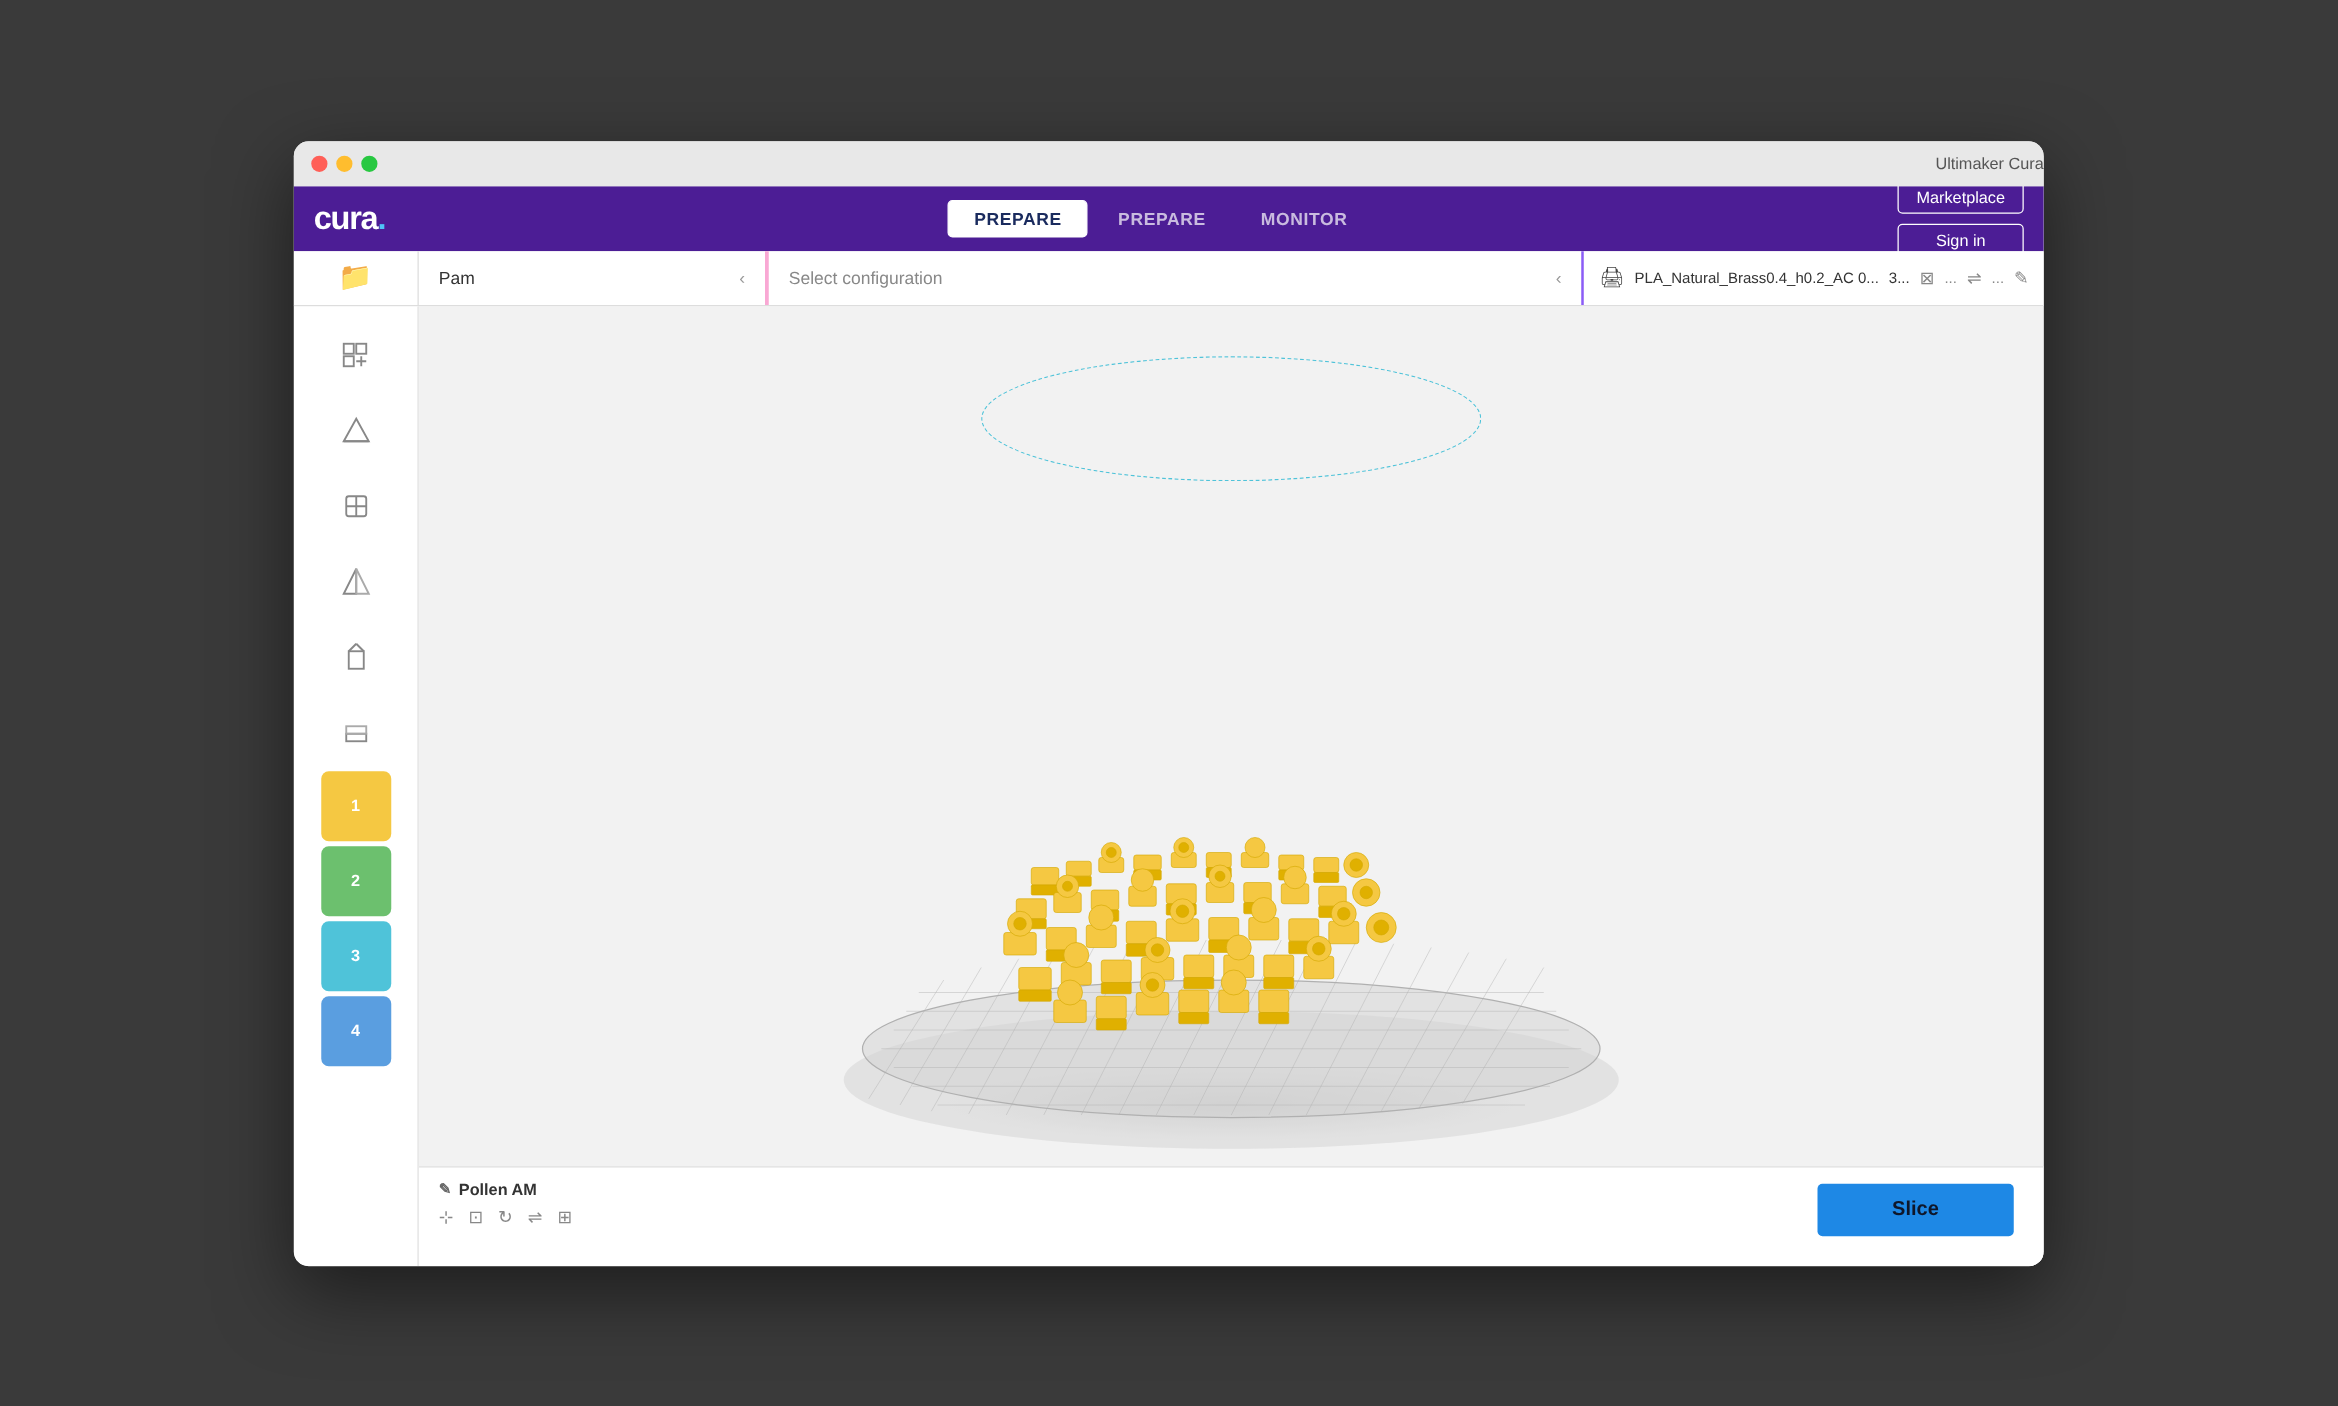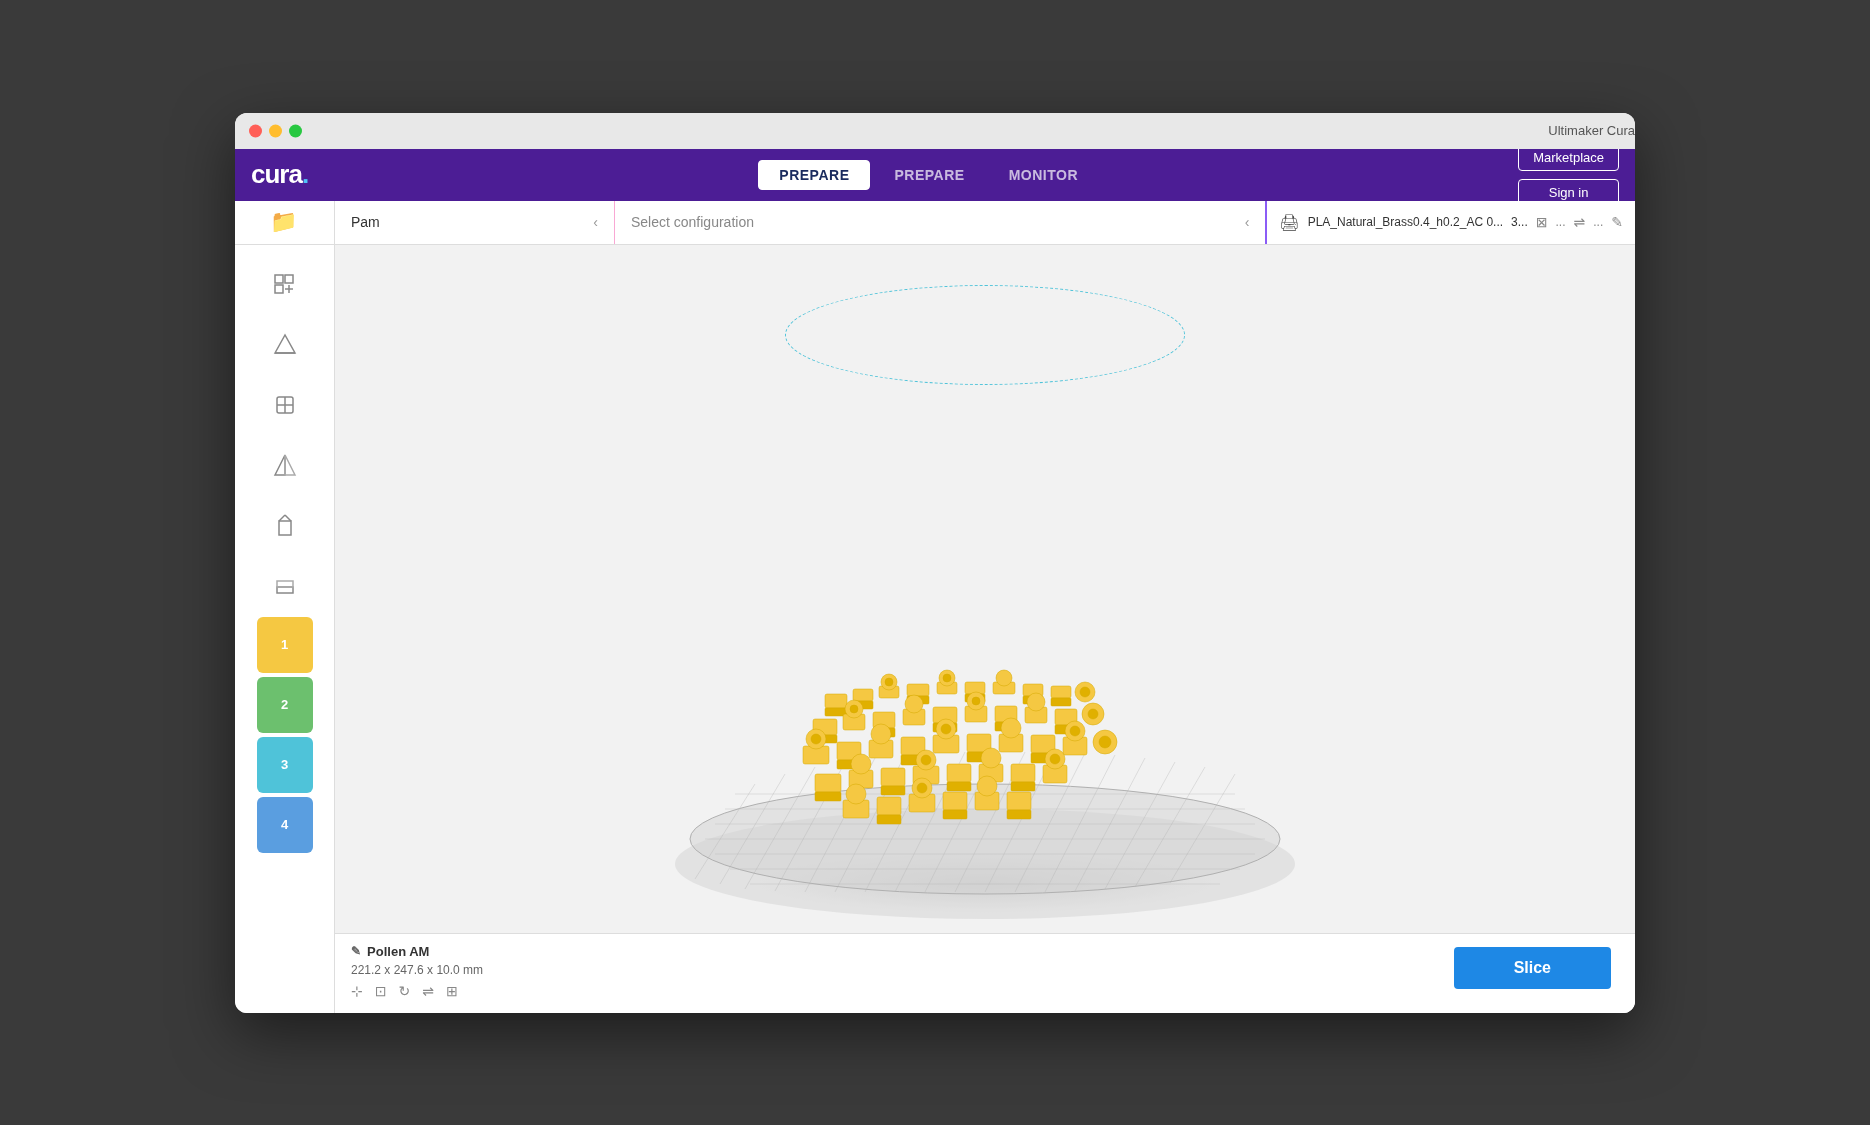--- a/index.html
+++ b/index.html
@@ -126,21 +126,21 @@
     }
     .folder-icon {
       color: #666;
       font-size: 22px;
     }
     .toolbar-section {
       display: flex;
       align-items: center;
       padding: 0 16px;
       height: 100%;
-      border-right: 1px solid #f9a8d4;
+      border-right: 3px solid #f9a8d4;
       min-width: 280px;
     }
     .toolbar-text {
       font-size: 14px;
       color: #333;
       flex: 1;
     }
     .toolbar-chevron {
       color: #999;
       font-size: 14px;
@@ -288,21 +288,21 @@
     .bottom-icon {
       color: #888;
       font-size: 14px;
     }
     
     .slice-btn {
       position: absolute;
       bottom: 24px;
       right: 24px;
       background: #1e88e5;
-      color: #ffffff;
+      color: #0f172a;
       border: none;
       border-radius: 4px;
       padding: 12px 60px;
       font-size: 16px;
       font-weight: 600;
       cursor: pointer;
       margin-left: 12px;
     }
   </style>
 </head>
@@ -598,21 +598,20 @@
             <rect x="672" y="556" width="24" height="9" rx="1" fill="#e0b000"></rect>
           </g>
         </svg>
       </div>
 
       <div class="bottom-bar">
         <div class="bottom-title">
           <span class="pen-icon">✎</span>
           <span>Pollen AM</span>
         </div>
-        <div class="bottom-dims">221.2 x 247.6 x 10.0 mm</div>
         <div class="bottom-icons">
           <span class="bottom-icon">⊹</span>
           <span class="bottom-icon">⊡</span>
           <span class="bottom-icon">↻</span>
           <span class="bottom-icon">⇌</span>
           <span class="bottom-icon">⊞</span>
         </div>
       </div>
 
       <button class="slice-btn">Slice</button>

